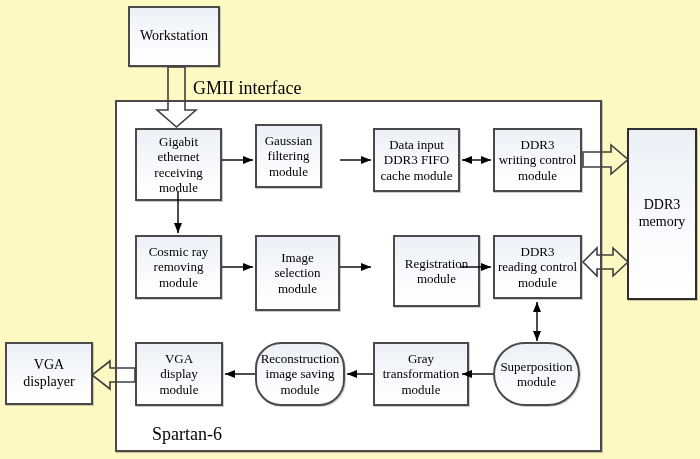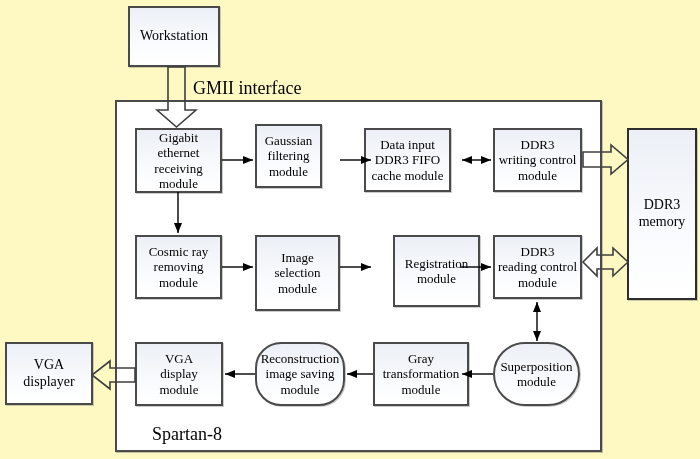--- a/index.html
+++ b/index.html
@@ -21,23 +21,23 @@
     border:2px solid #4a4a4a;box-shadow:1px 1px 0 rgba(110,110,110,0.4);z-index:0;
   }
   .floating-label{
     position:absolute;font-size:18px;line-height:1;z-index:2;white-space:nowrap;
   }
   
   .n-workstation{left:128px;top:6px;width:92px;height:61px;font-size:14px;}
   .n-spartan{left:115px;top:100px;width:487px;height:352px;}
   .n-ddr3memory{left:627px;top:128px;width:70px;height:172px;font-size:14px;border-color:#2e2e2e;}
   .n-vgadisplayer{left:5px;top:342px;width:88px;height:63px;font-size:14px;}
-  .n-gigabit{left:135px;top:128px;width:87px;height:65px;text-align:center;}
+  .n-gigabit{left:135px;top:128px;width:87px;height:73px;text-align:center;}
   .n-gaussian{left:255px;top:124px;width:67px;height:64px;}
-  .n-fifo{left:364px;top:128px;width:87px;height:64px;}
+  .n-fifo{left:373px;top:128px;width:87px;height:64px;}
   .n-writing{left:493px;top:128px;width:89px;height:64px;}
   .n-cosmic{left:135px;top:235px;width:87px;height:64px;}
   .n-imagesel{left:255px;top:235px;width:85px;height:76px;}
   .n-registration{left:393px;top:235px;width:87px;height:72px;}
   .n-reading{left:493px;top:235px;width:89px;height:64px;}
   .n-vgamodule{left:135px;top:342px;width:88px;height:64px;}
   .n-reconstruction{left:255px;top:342px;width:90px;height:64px;border-radius:26px;}
   .n-gray{left:373px;top:342px;width:96px;height:64px;font-family:Liberation Serif, serif;}
   .n-superposition{left:493px;top:342px;width:87px;height:64px;border-radius:32px;}
   .l-gmii{left:193px;top:79px;}
@@ -89,21 +89,21 @@
   <div class="node n-reconstruction">Reconstruction
 image saving
 module</div>
   <div class="node n-gray">Gray
 transformation
 module</div>
   <div class="node n-superposition">Superposition
 module</div>
 
   <div class="floating-label l-gmii">GMII interface</div>
-  <div class="floating-label l-spartan">Spartan-8</div>
+  <div class="floating-label l-spartan">Spartan-6</div>
 
   <svg id="arrow-layer" viewBox="0 0 700 459" xmlns="http://www.w3.org/2000/svg">
     <defs>
       <marker id="ah" markerUnits="userSpaceOnUse" markerWidth="11" markerHeight="9" refX="10" refY="4" orient="auto-start-reverse">
         <path d="M0,0 L10,4 L0,8 Z" fill="#000000"></path>
       </marker>
     </defs>
 
     <line x1="222" y1="160" x2="253" y2="160" stroke="#000" stroke-width="1.4" marker-end="url(#ah)"></line>
     <line x1="340" y1="160" x2="371" y2="160" stroke="#000" stroke-width="1.4" marker-end="url(#ah)"></line>

